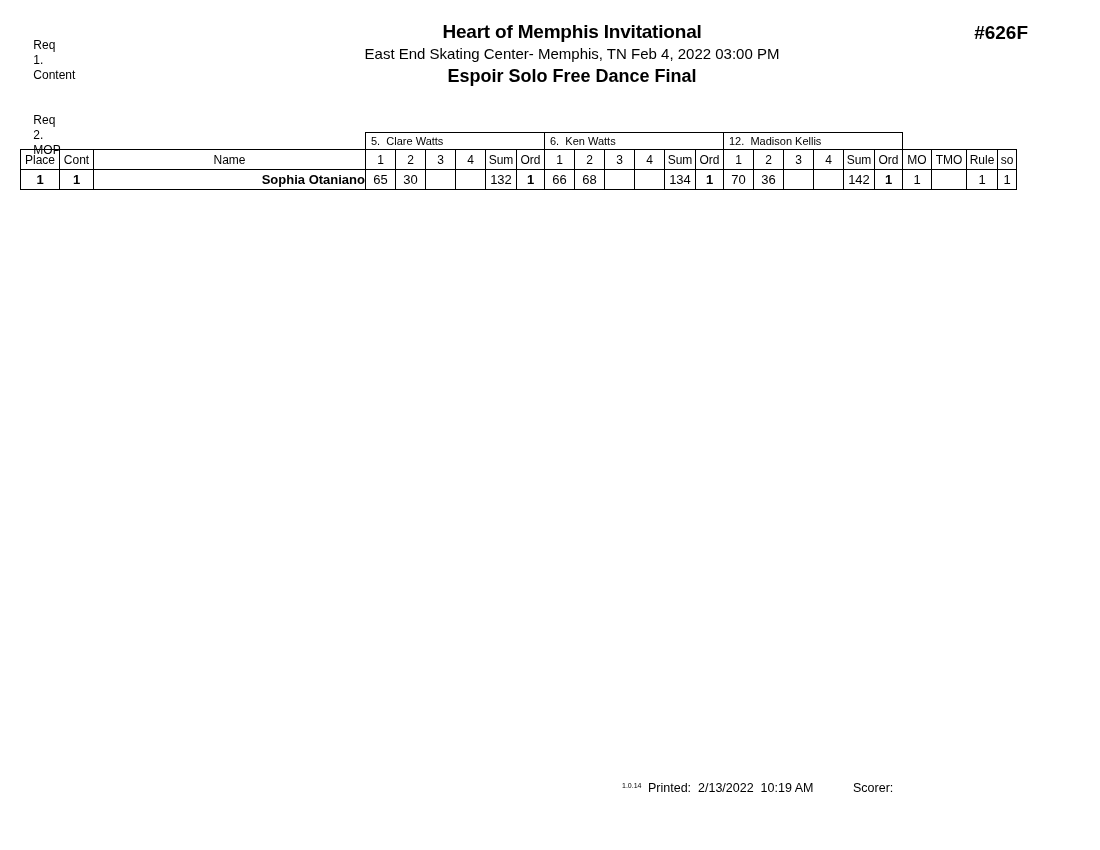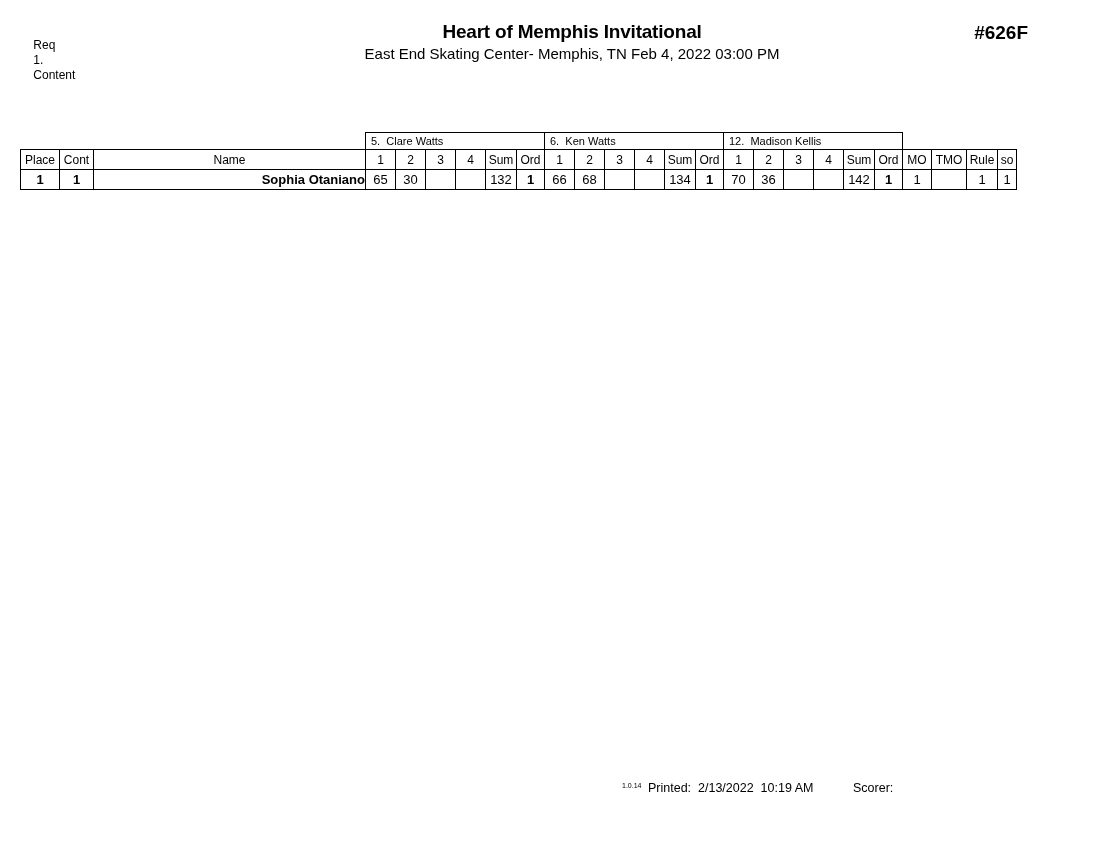--- a/index.html
+++ b/index.html
@@ -161,25 +161,31 @@
 </style>
 </head>
 <body>
 
 <div class="req-block">
   <div class="req-line">
     <span class="req-word">Req</span>
     <span class="req-num">1.</span>
     <span>Content</span>
   </div>
+  <div class="req-line">
+    <span class="req-word">Req</span>
+    <span class="req-num">2.</span>
+    <span>MOP</span>
+  </div>
 </div>
 
 <div class="titles">
   <div class="title-main">Heart of Memphis Invitational</div>
   <div class="title-venue">East End Skating Center- Memphis, TN  Feb 4, 2022  03:00 PM</div>
+  <div class="title-event">Espoir Solo Free Dance Final</div>
 </div>
 
 <div class="event-code">#626F</div>
 
 <div class="results-wrap">
   <table class="results">
     <colgroup>
       <col style="width:39px">
       <col style="width:34px">
       <col style="width:272px">

